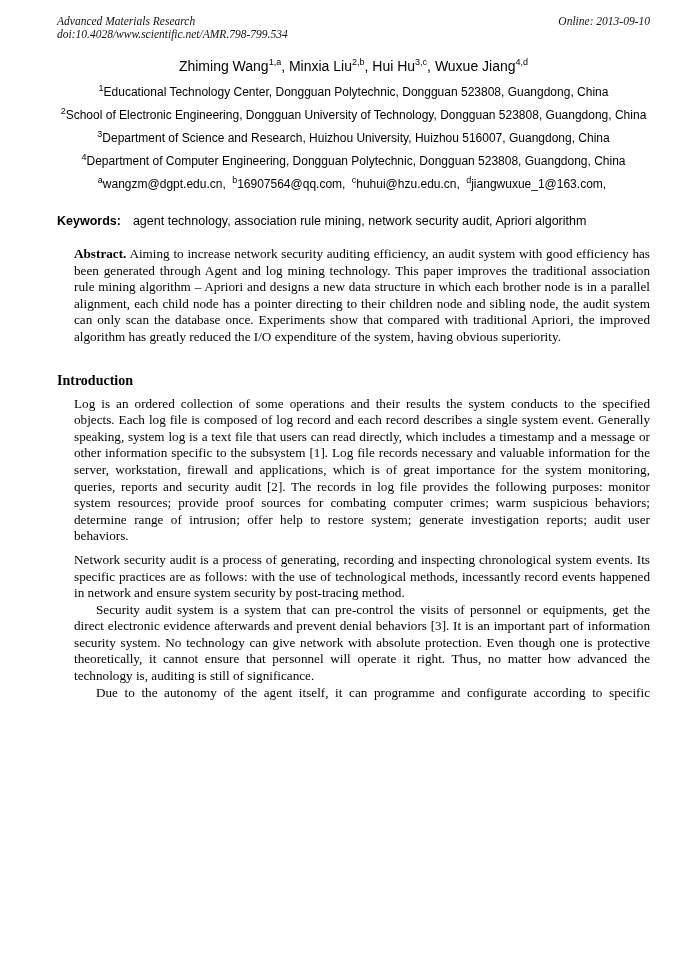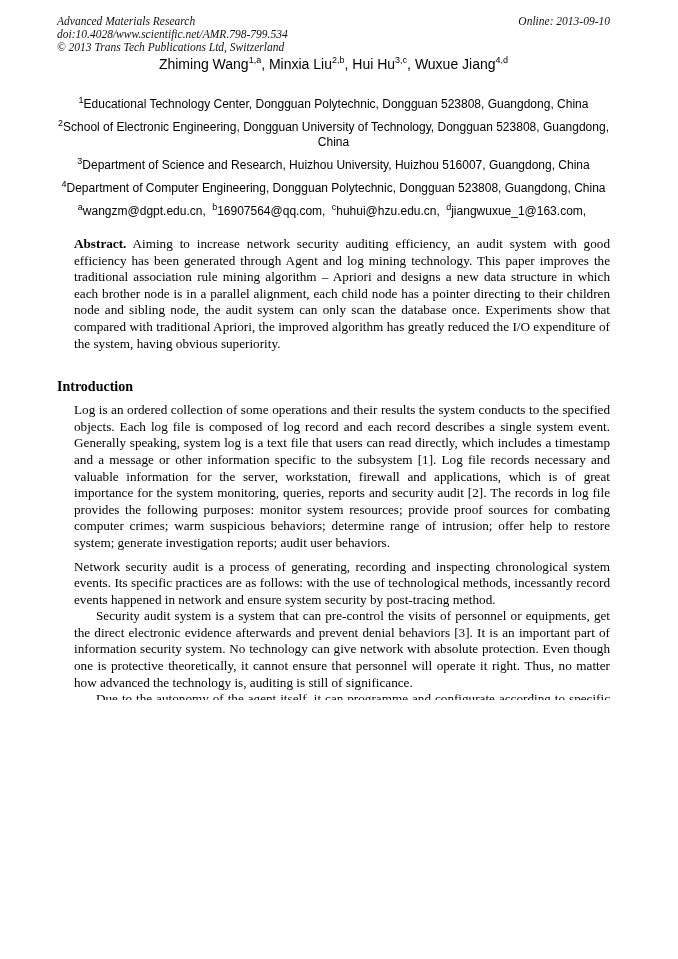--- a/index.html
+++ b/index.html
@@ -3,21 +3,21 @@
 <meta charset="utf-8">
 <style>
   * { margin: 0; padding: 0; box-sizing: border-box; }
   html, body { background: #ffffff; }
   .page {
     position: relative;
     width: 678px;
     height: 700px;
     background: #ffffff;
     overflow: hidden;
-    padding: 15px 68px 0 57px;
+    padding: 15px 28px 0 57px;
     color: #000000;
   }
   
   .pub-header {
     position: relative;
     font-family: "Liberation Serif", serif;
     font-style: italic;
     font-size: 11.5px;
     line-height: 13px;
     color: #111111;
@@ -33,33 +33,33 @@
     margin: 26px auto 0 auto;
     max-width: 560px;
     font-family: "Liberation Sans", sans-serif;
     font-weight: bold;
     font-size: 15.5px;
     line-height: 20px;
     text-align: center;
   }
   
   .authors {
-    margin-top: 2px;
+    margin-top: 17px;
     font-family: "Liberation Sans", sans-serif;
     font-size: 14px;
     text-align: center;
   }
   sup.s {
     font-size: 9px;
     line-height: 0;
     vertical-align: super;
   }
   
   .affils {
-    margin-top: 25px;
+    margin-top: 11px;
     font-family: "Liberation Sans", sans-serif;
     font-size: 12px;
     line-height: 15px;
     text-align: center;
   }
   .affil { margin-bottom: 8px; }
   
   .emails {
     margin-top: 4px;
     font-family: "Liberation Sans", sans-serif;
@@ -95,21 +95,20 @@
   .section p.indent { text-indent: 22px; margin-top: 0; }
 </style>
 </head>
 <body>
 
 <div class="page">
 
   <div class="pub-header">
     <div>Advanced Materials Research</div>
     <div>doi:10.4028/www.scientific.net/AMR.798-799.534</div>
-    <div>© 2013 Trans Tech Publications Ltd, Switzerland</div>
     <div class="online">Online: 2013-09-10</div>
   </div>
 
 
   <div class="authors">
     <span>Zhiming Wang</span><sup class="s">1,a</sup><span>, </span><span>Minxia Liu</span><sup class="s">2,b</sup><span>, </span><span>Hui Hu</span><sup class="s">3,c</sup><span>, </span><span>Wuxue Jiang</span><sup class="s">4,d</sup><span></span>
   </div>
 
   <div class="affils">
     <div class="affil"><sup class="s">1</sup><span>Educational Technology Center, Dongguan Polytechnic, Dongguan 523808, Guangdong, China</span></div>
@@ -118,20 +117,23 @@
     <div class="affil"><sup class="s">4</sup><span>Department of Computer Engineering, Dongguan Polytechnic, Dongguan 523808, Guangdong, China</span></div>
   </div>
 
   <div class="emails">
     <span class="email"><sup class="s">a</sup><span>wangzm@dgpt.edu.cn,</span></span>
     <span class="email"><sup class="s">b</sup><span>16907564@qq.com,</span></span>
     <span class="email"><sup class="s">c</sup><span>huhui@hzu.edu.cn,</span></span>
     <span class="email"><sup class="s">d</sup><span>jiangwuxue_1@163.com,</span></span>
   </div>
 
+  <div class="keywords">
+    <span class="kw-label">Keywords:</span><span>agent technology, association rule mining, network security audit, Apriori algorithm</span>
+  </div>
 
   <p class="body-text abstract">
     <span class="ab-label">Abstract.</span>
     <span>Aiming to increase network security auditing efficiency, an audit system with good efficiency has been generated through Agent and log mining technology. This paper improves the traditional association rule mining algorithm – Apriori and designs a new data structure in which each brother node is in a parallel alignment, each child node has a pointer directing to their children node and sibling node, the audit system can only scan the database once. Experiments show that compared with traditional Apriori, the improved algorithm has greatly reduced the I/O expenditure of the system, having obvious superiority.</span>
   </p>
 
   <div class="section">
     <div class="section-heading first">Introduction</div>
     <p class="body-text">Log is an ordered collection of some operations and their results the system conducts to the specified objects. Each log file is composed of log record and each record describes a single system event. Generally speaking, system log is a text file that users can read directly, which includes a timestamp and a message or other information specific to the subsystem [1]. Log file records necessary and valuable information for the server, workstation, firewall and applications, which is of great importance for the system monitoring, queries, reports and security audit [2]. The records in log file provides the following purposes: monitor system resources; provide proof sources for combating computer crimes; warm suspicious behaviors; determine range of intrusion; offer help to restore system; generate investigation reports; audit user behaviors.</p>
   </div>

